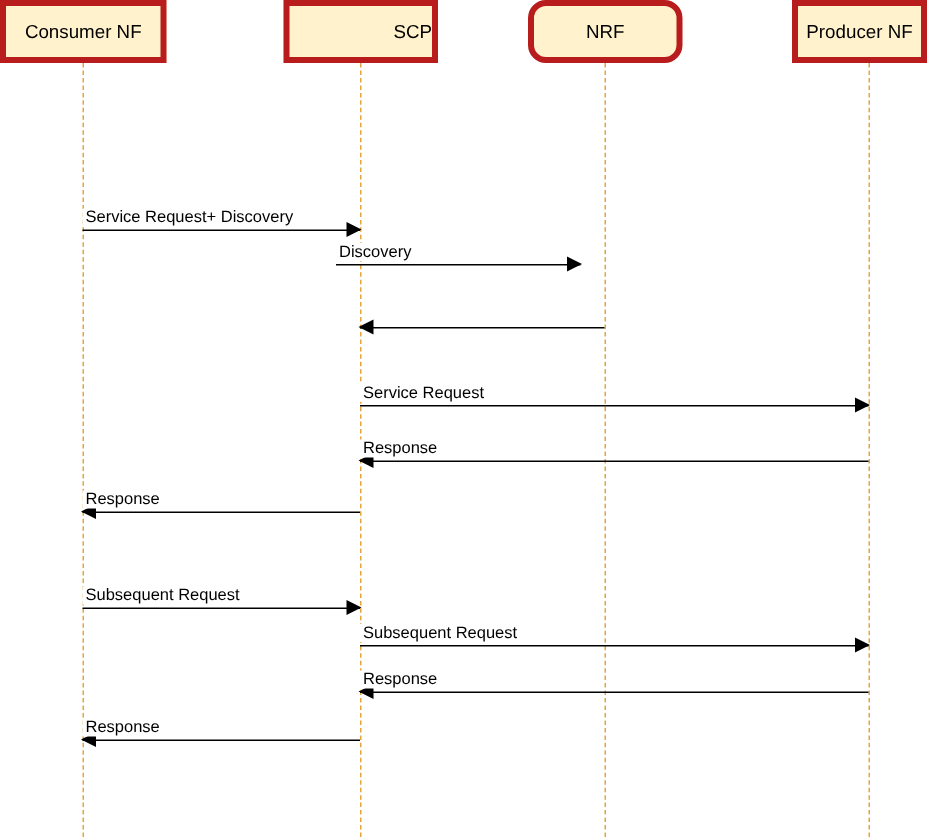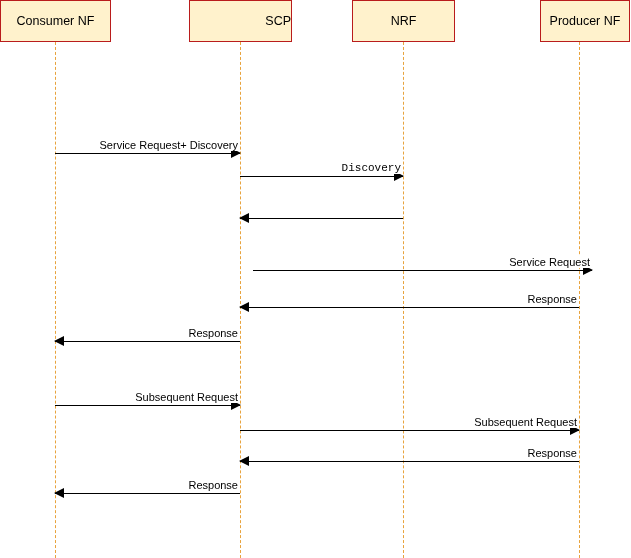--- a/index.html
+++ b/index.html
@@ -14,21 +14,21 @@
     position: relative;
     width: 631px;
     height: 558px;
     background: #ffffff;
     overflow: hidden;
   }
   .participant-box {
     position: absolute;
     box-sizing: border-box;
     background: #fff2cc;
-    border: 1px solid #b91c1c;
+    border: 4px solid #b91c1c;
     display: flex;
     align-items: center;
     justify-content: center;
     height: 42px;
     top: 0;
   }
   .participant-label {
     font-size: 12.5px;
     color: #000000;
     line-height: 1;
@@ -49,21 +49,21 @@
     right: 0;
     top: 13px;
     height: 0;
     border-top: 1px solid #000000;
   }
   .msg-label {
     position: absolute;
     left: 0;
     right: 0;
     top: 0;
-    text-align: right;
+    text-align: left;
     font-size: 11px;
     color: #000000;
     line-height: 1;
     white-space: nowrap;
   }
   .msg-label span {
     background: #ffffff;
     padding: 0 2px;
   }
   .arrowhead {
@@ -89,47 +89,47 @@
 <body>
 
 <div id="canvas">
 
   <div class="participant-box" id="pbox-0" style="left: 0px; width: 111px;">
     <span class="participant-label">Consumer NF</span>
   </div>
   <div class="participant-box" id="pbox-1" style="left: 189px; width: 103px; justify-content: flex-end;">
     <span class="participant-label">SCP</span>
   </div>
-  <div class="participant-box" id="pbox-2" style="left: 352px; width: 103px;">
+  <div class="participant-box" id="pbox-2" style="left: 352px; width: 103px; border-radius: 12px;">
     <span class="participant-label">NRF</span>
   </div>
-  <div class="participant-box" id="pbox-3" style="left: 528px; width: 90px; margin-left: 12px;">
+  <div class="participant-box" id="pbox-3" style="left: 528px; width: 90px;">
     <span class="participant-label">Producer NF</span>
   </div>
 
   <div class="lifeline" id="lifeline-0" style="left: 55px; top: 42px; height: 516px;"></div>
   <div class="lifeline" id="lifeline-1" style="left: 240px; top: 42px; height: 516px;"></div>
   <div class="lifeline" id="lifeline-2" style="left: 403px; top: 42px; height: 516px;"></div>
   <div class="lifeline" id="lifeline-3" style="left: 579px; top: 42px; height: 516px;"></div>
 
   <div class="message" id="msg-0" style="left: 55px; width: 185px; top: 140px;">
     <div class="msg-line"></div>
     <div class="arrowhead arrow-right"></div>
     <div class="msg-label"><span>Service Request+ Discovery</span></div>
   </div>
-  <div class="message" id="msg-1" style="left: 240px; width: 163px; top: 163px; font-family: Liberation Mono, monospace;">
+  <div class="message" id="msg-1" style="left: 224px; width: 163px; top: 163px;">
     <div class="msg-line"></div>
     <div class="arrowhead arrow-right"></div>
     <div class="msg-label"><span>Discovery</span></div>
   </div>
   <div class="message" id="msg-2" style="left: 240px; width: 163px; top: 205px;">
     <div class="msg-line"></div>
     <div class="arrowhead arrow-left"></div>
   </div>
-  <div class="message" id="msg-3" style="left: 240px; width: 339px; top: 257px; margin-left: 13px;">
+  <div class="message" id="msg-3" style="left: 240px; width: 339px; top: 257px;">
     <div class="msg-line"></div>
     <div class="arrowhead arrow-right"></div>
     <div class="msg-label"><span>Service Request</span></div>
   </div>
   <div class="message" id="msg-4" style="left: 240px; width: 339px; top: 294px;">
     <div class="msg-line"></div>
     <div class="arrowhead arrow-left"></div>
     <div class="msg-label"><span>Response</span></div>
   </div>
   <div class="message" id="msg-5" style="left: 55px; width: 185px; top: 328px;">

